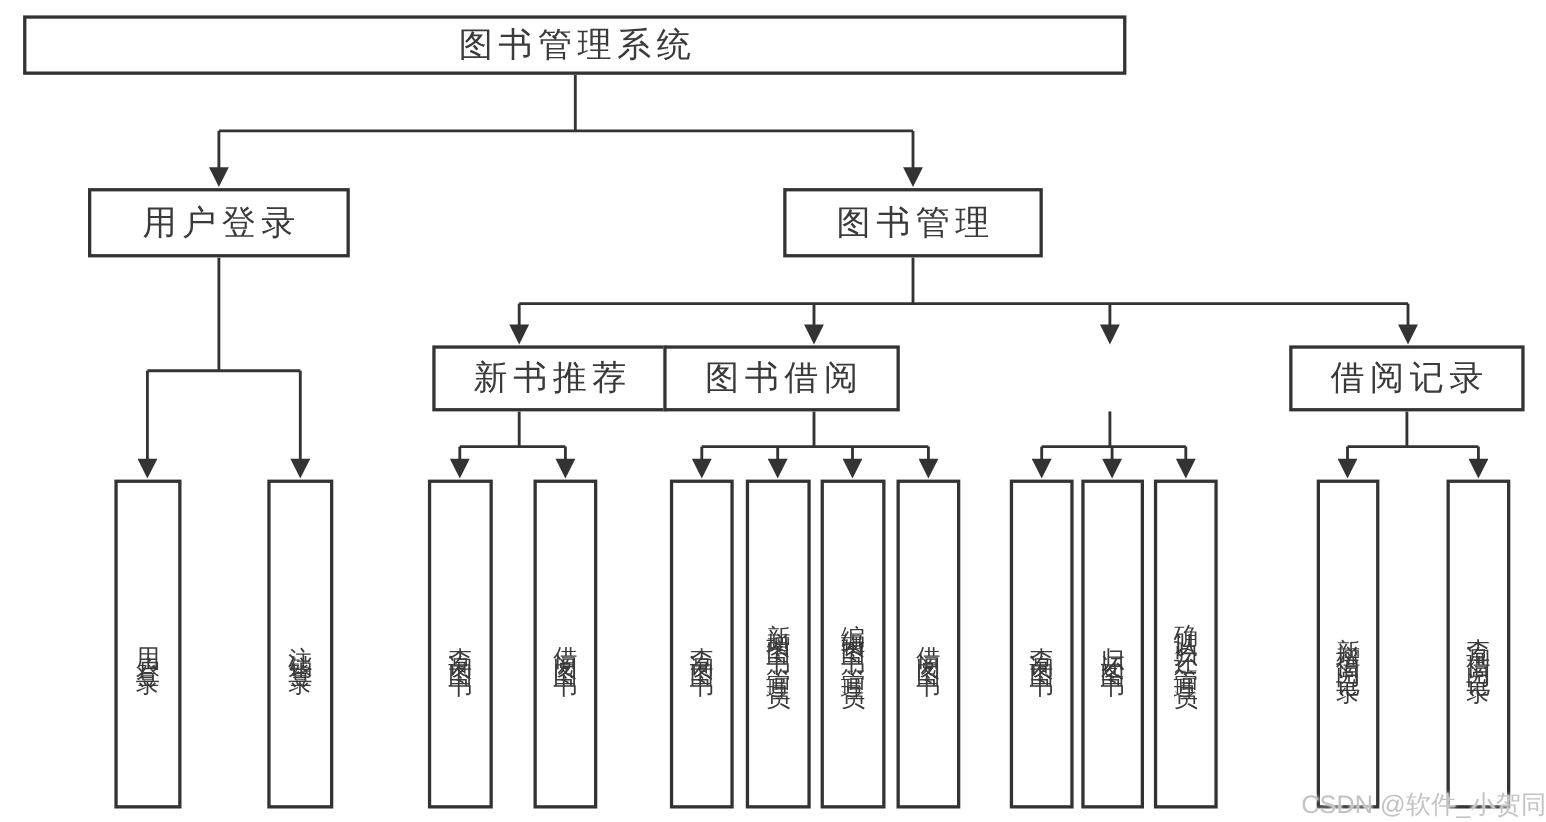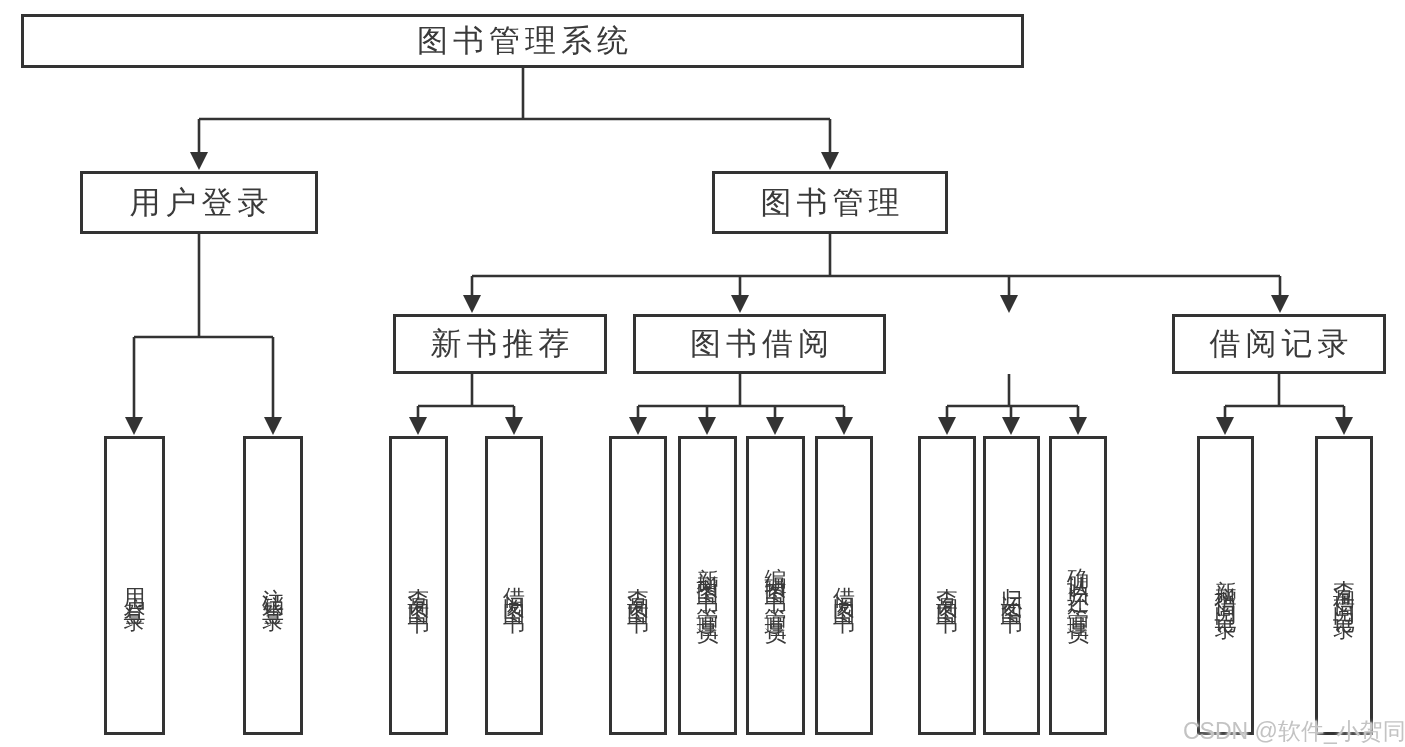--- a/index.html
+++ b/index.html
@@ -128,21 +128,21 @@
   <div class="node hbox lvl2" style="left:80px; width:238px;">
     <span>用户登录</span>
   </div>
   <div class="node hbox lvl2" style="left:712px; width:236px;">
     <span>图书管理</span>
   </div>
 
   <div class="node hbox lvl3" style="left:365px; width:214px;margin-left:28px;">
     <span>新书推荐</span>
   </div>
-  <div class="node hbox lvl3" style="left:633px; width:253px;">
+  <div class="node hbox lvl3" style="left:603px; width:215px;">
     <span>图书借阅</span>
   </div>
   <div class="node hbox lvl3" style="left:1172px; width:214px;">
     <span>借阅记录</span>
   </div>
 
   <div class="node vbox" style="left:104px; width:61px;">
     <span class="vtext">用户登录</span>
   </div>
   <div class="node vbox" style="left:243px; width:60px;">

